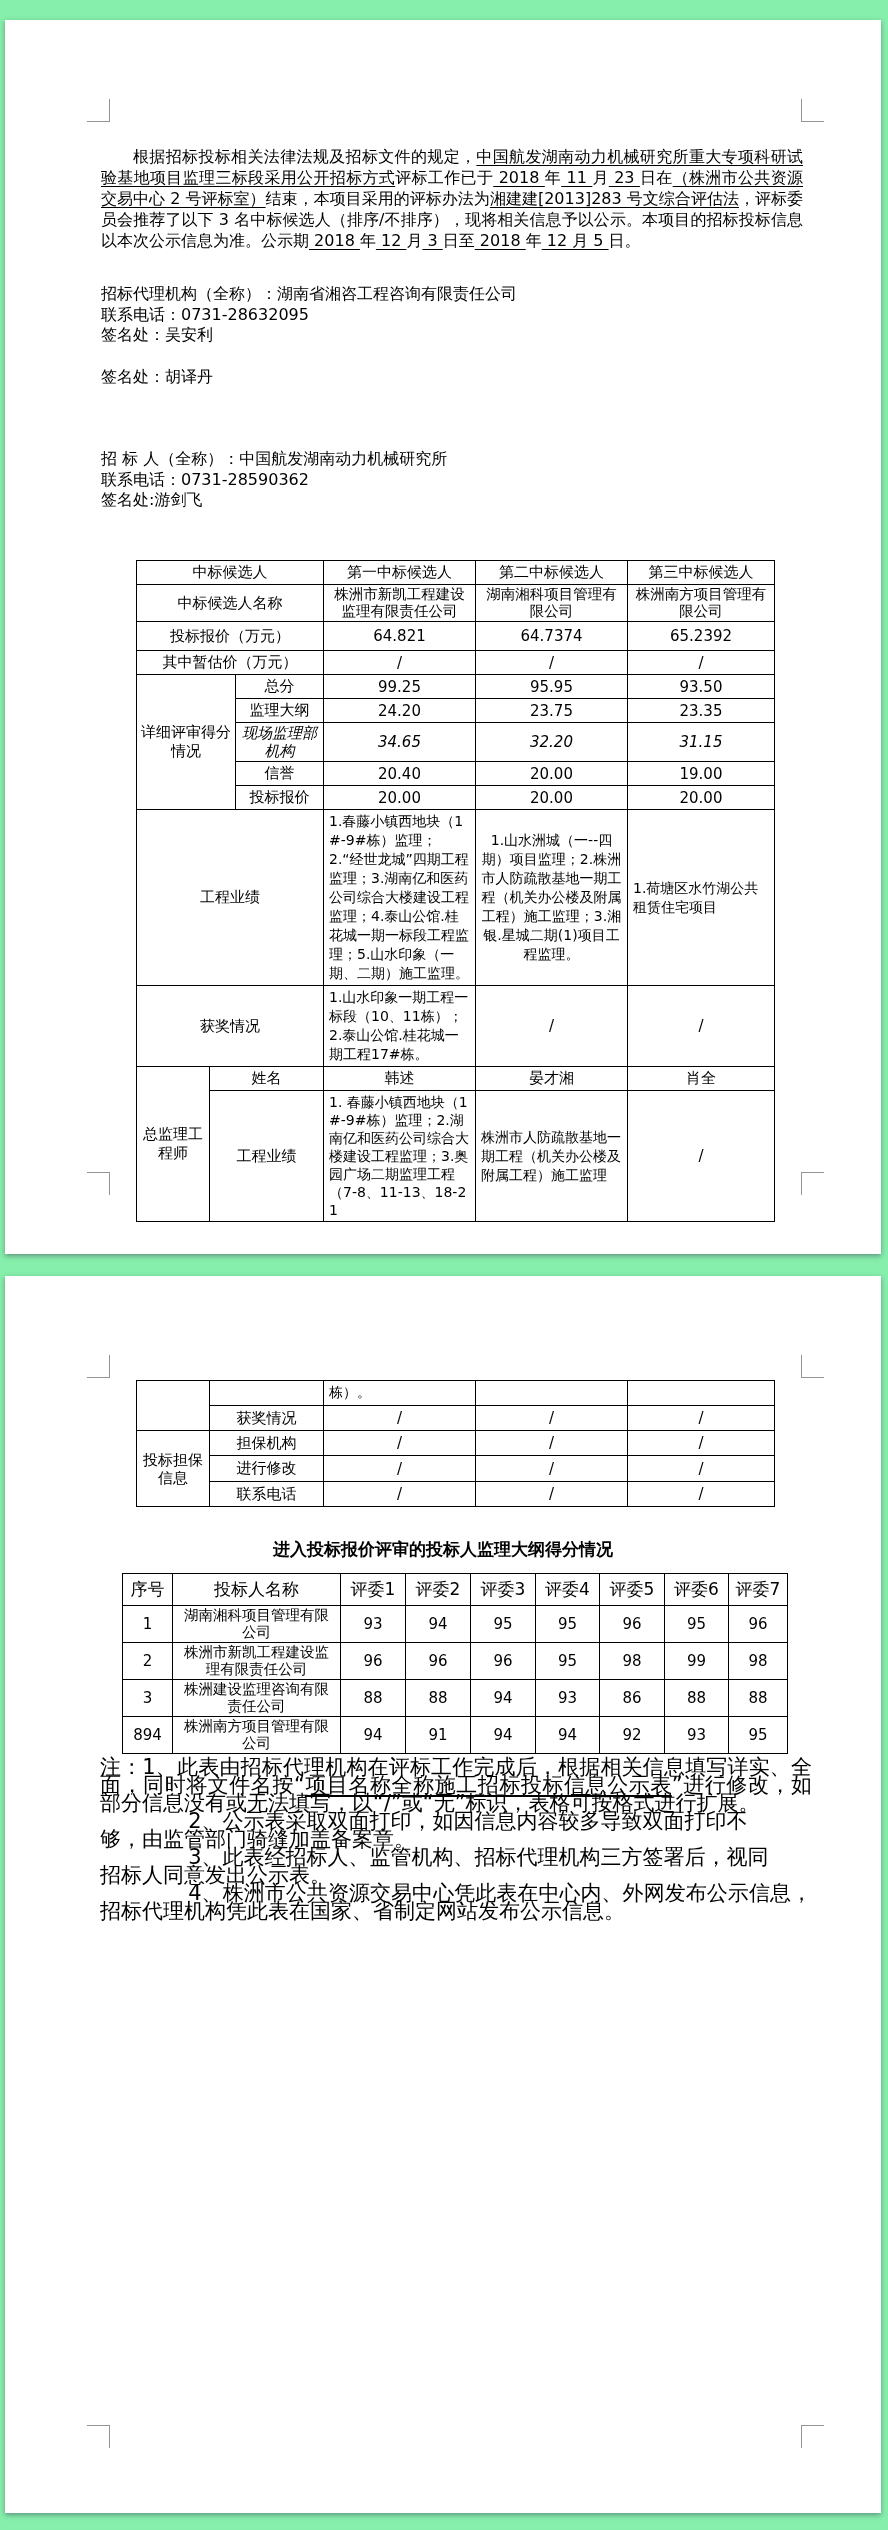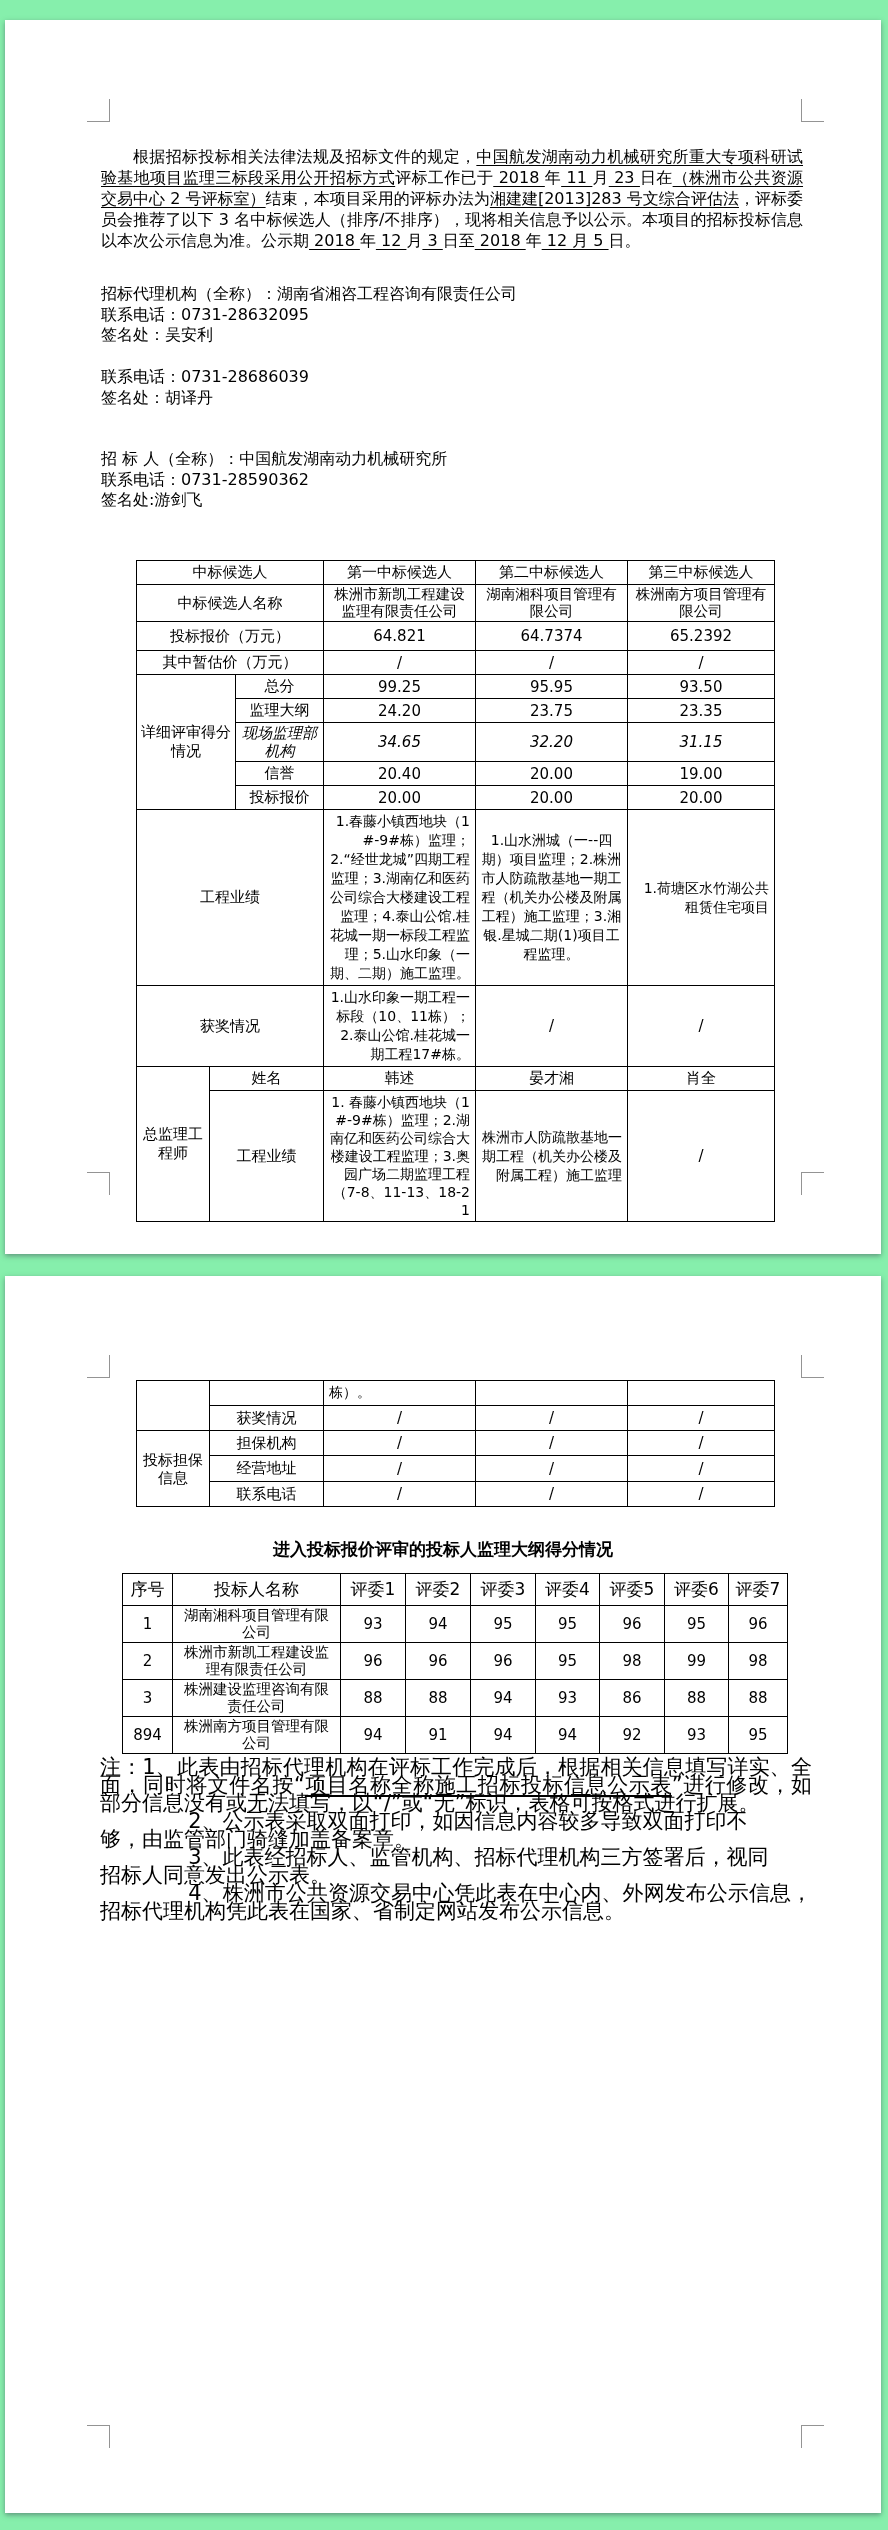--- a/index.html
+++ b/index.html
@@ -32,21 +32,21 @@
              font-weight:bold;font-size:17px;}
   .t1title{top:497px;} .t2title{top:262px;}
 
   table{border-collapse:collapse;table-layout:fixed;position:absolute;}
   td{border:1px solid #000;font-size:15px;text-align:center;vertical-align:middle;
      padding:1px 4px;overflow:hidden;word-break:break-all;}
   .t1{left:131px;width:638px;}
   .t1a{top:540px;} .t1cont{top:104px;}
   .t2{left:117px;width:665px;top:297px;}
   .t2 td.hd{font-size:17px;}
-  td.left{text-align:right;margin-left:6px;}
+  td.left{text-align:left;margin-left:6px;}
   td.top{vertical-align:top;text-align:left;}
   td.long{font-size:14px;line-height:19px;padding:2px 5px;}
   td.tight{line-height:18px;}
   td.sm{font-size:14.5px;line-height:17px;}
   tr.rh24{height:24px;} tr.rh25{height:25px;} tr.rh26{height:26px;} tr.rh29{height:29px;}
   tr.rh32{height:32px;} tr.rh35{height:35px;} tr.rh37{height:37px;} tr.rh38{height:38px;font-style:italic;}
   tr.rh76{height:76px;} tr.rh104{height:104px;} tr.rh160{height:160px;}
 
   .notes{position:absolute;left:95px;top:482px;width:712px;font-size:21px;line-height:18px;}
   .notes p{margin:0;text-align:justify;}
@@ -64,21 +64,20 @@
     <div class="mark br"></div>
 
     <div class="para"><span>根据招标投标相关法律法规及招标文件的规定，</span><span class="u">中国航发湖南动力机械研究所重大专项科研试验基地项目监理三标段采用公开招标方式</span><span>评标工作已于</span><span class="u"> 2018 </span><span>年</span><span class="u"> 11 </span><span>月</span><span class="u"> 23 </span><span>日在</span><span class="u">（株洲市公共资源交易中心 2 号评标室）</span><span>结束，本项目采用的评标办法为</span><span class="u">湘建建[2013]283 号文综合评估法</span><span>，评标委员会推荐了以下 3 名中标候选人（排序/不排序），现将相关信息予以公示。本项目的招标投标信息以本次公示信息为准。公示期</span><span class="u"> 2018 </span><span>年</span><span class="u"> 12 </span><span>月</span><span class="u"> 3 </span><span>日至</span><span class="u"> 2018 </span><span>年</span><span class="u"> 12 月 5 </span><span>日。</span></div>
 
     <div class="contact c1">
       <div>招标代理机构（全称）：湖南省湘咨工程咨询有限责任公司</div>
       <div>联系电话：0731-28632095</div>
       <div>签名处：吴安利</div>
     </div>
     <div class="contact c2">
-      <div>联系电话：0731-28686039</div>
       <div>签名处：胡译丹</div>
     </div>
     <div class="contact c3">
       <div>招 标 人（全称）：中国航发湖南动力机械研究所</div>
       <div>联系电话：0731-28590362</div>
       <div>签名处:游剑飞</div>
     </div>
 
 
     <table class="t1 t1a">
@@ -205,21 +204,21 @@
         <td>/</td>
       </tr>
       <tr class="rh25">
         <td rowspan="3" class="tight">投标担保信息</td>
         <td colspan="2">担保机构</td>
         <td>/</td>
         <td>/</td>
         <td>/</td>
       </tr>
       <tr class="rh26">
-        <td colspan="2">经营地址</td>
+        <td colspan="2">进行修改</td>
         <td>/</td>
         <td>/</td>
         <td>/</td>
       </tr>
       <tr class="rh25">
         <td colspan="2">联系电话</td>
         <td>/</td>
         <td>/</td>
         <td>/</td>
       </tr>

